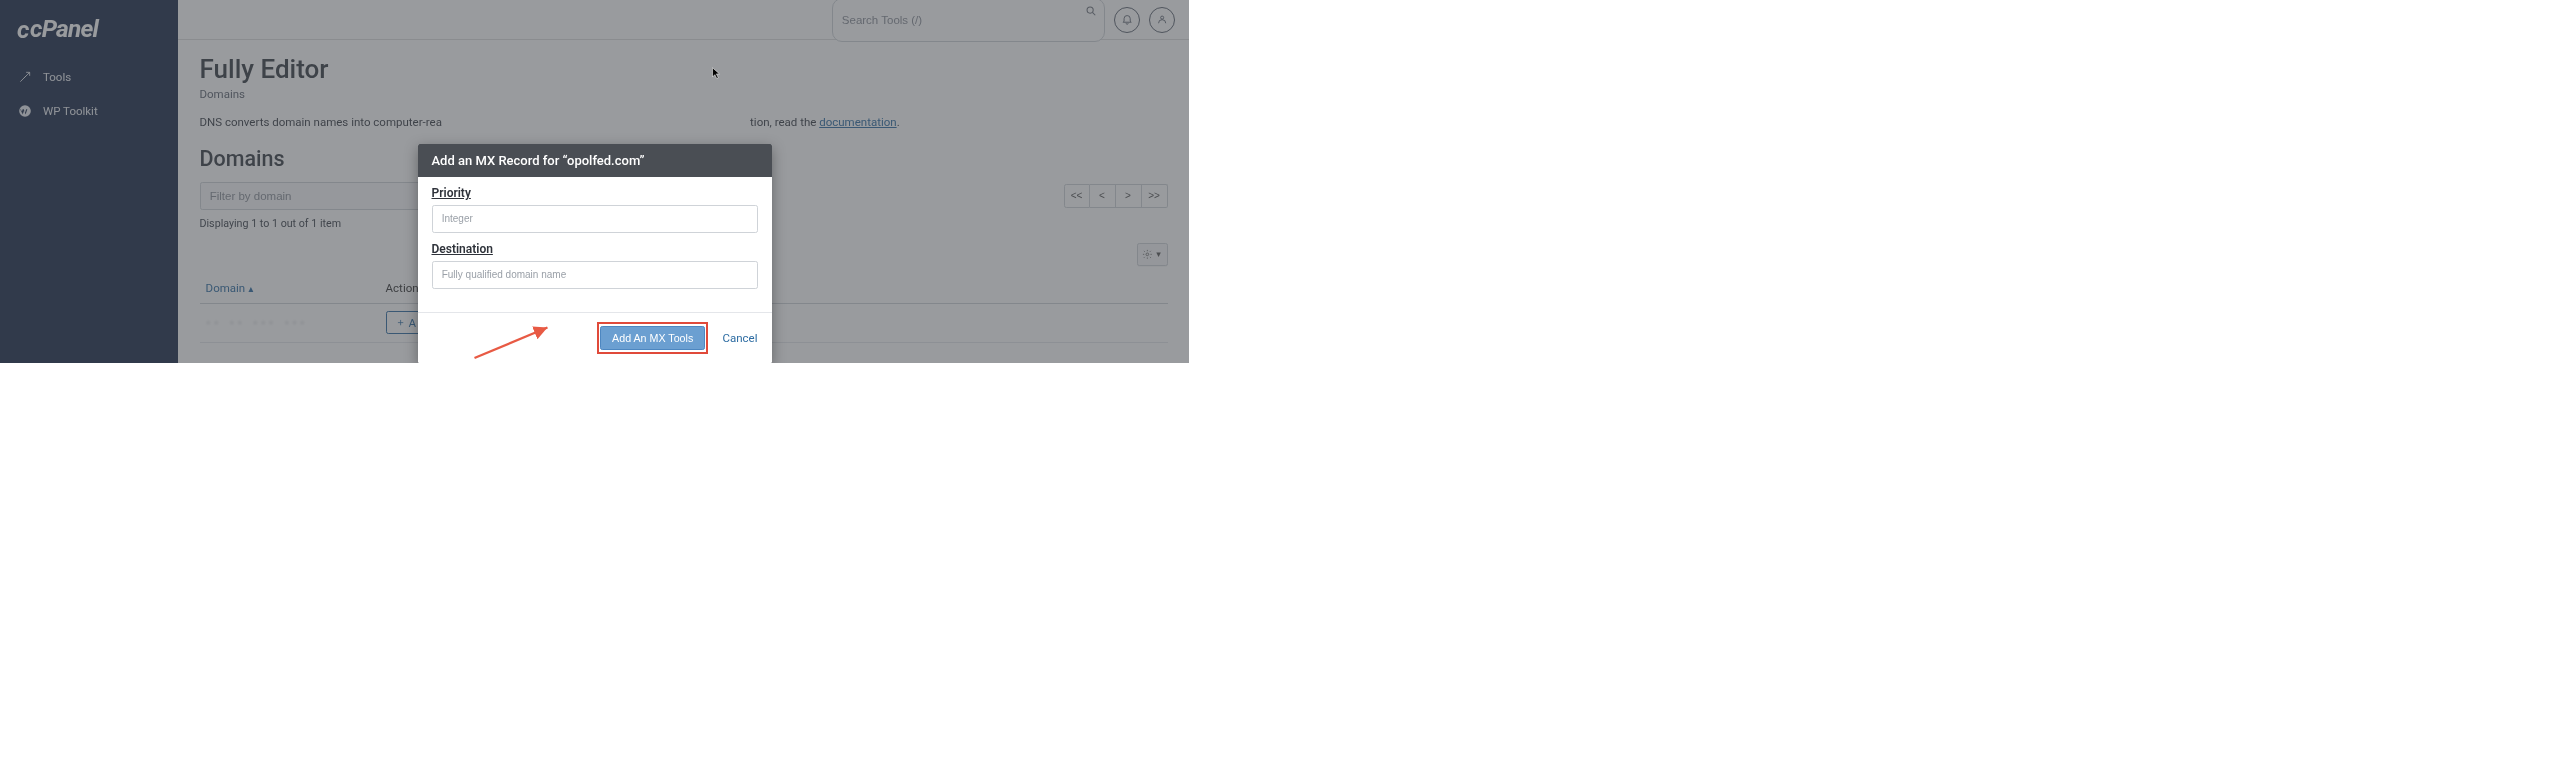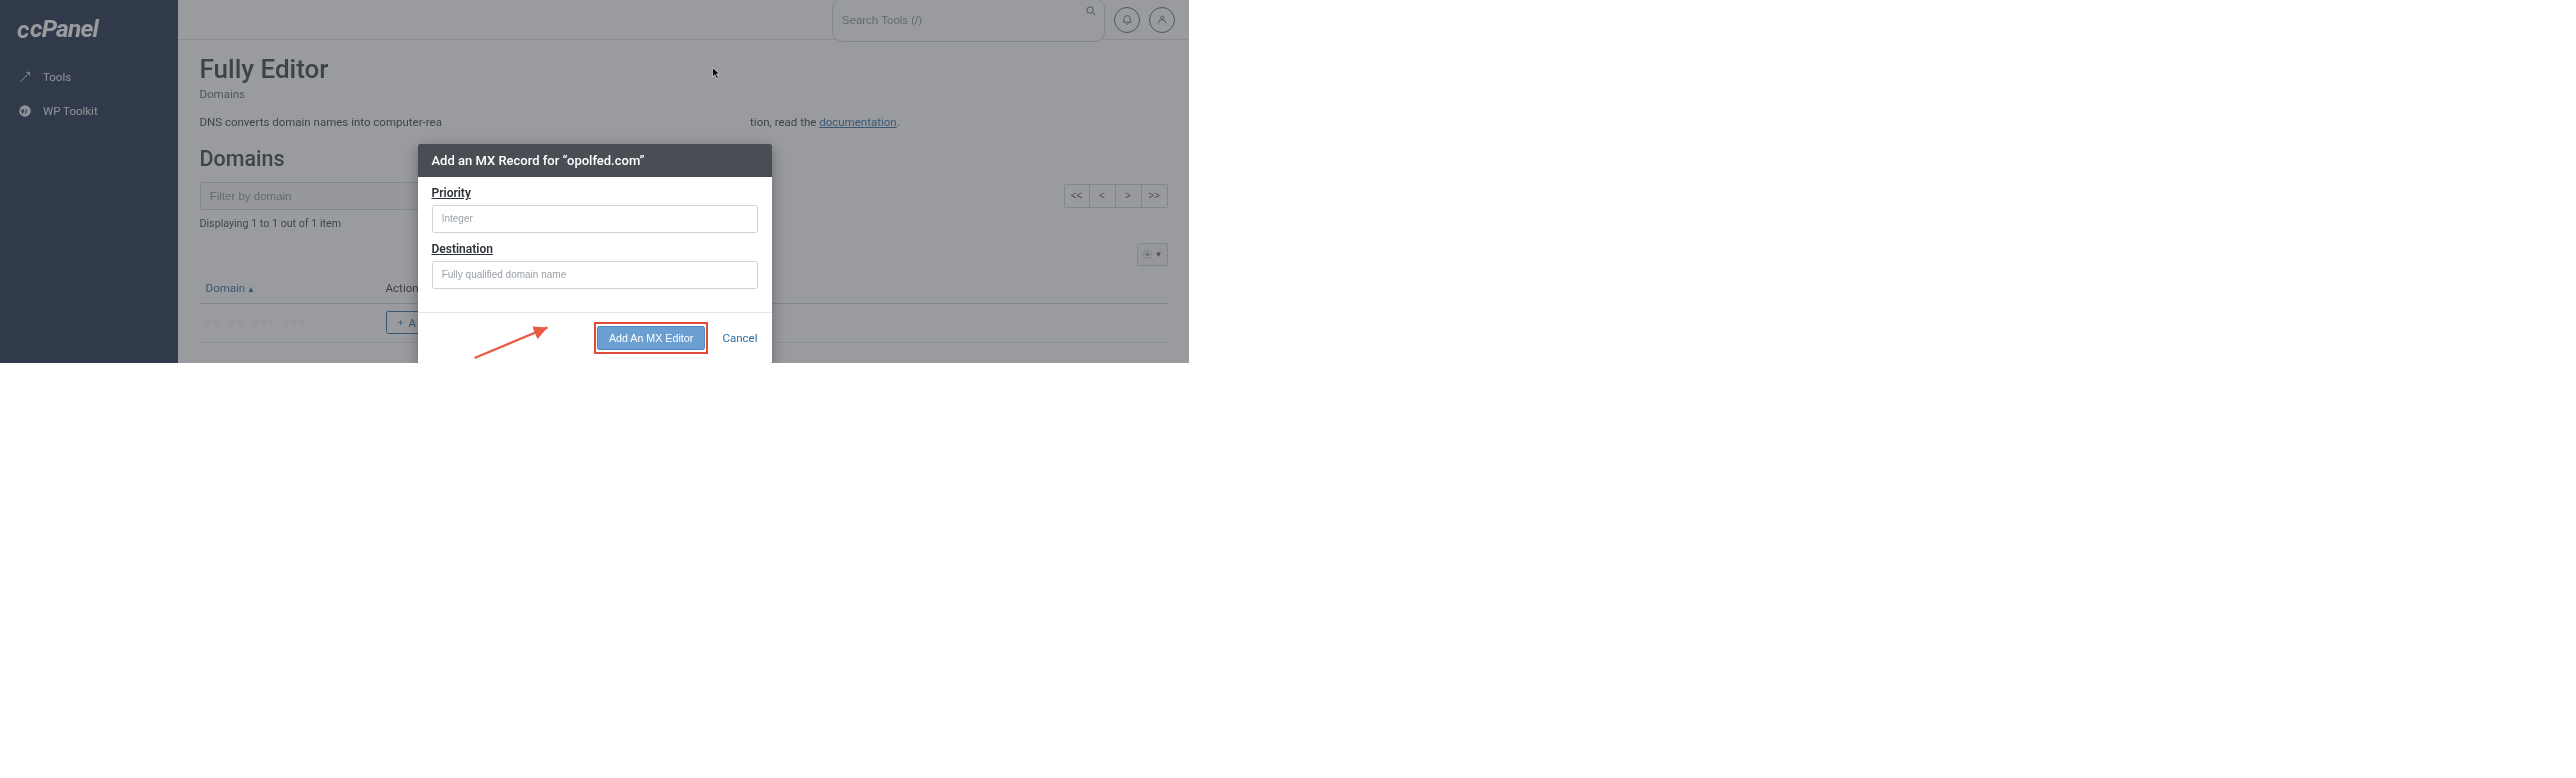--- a/index.html
+++ b/index.html
@@ -219,21 +219,21 @@
           <label class="form-label">Priority</label>
           <input class="form-control" placeholder="Integer" style="">
         </div>
         <div class="form-group">
           <label class="form-label">Destination</label>
           <input class="form-control" placeholder="Fully qualified domain name" style="">
         </div>
       </div>
       <div class="modal-footer">
         <span class="highlight-box">
-          <button class="btn-primary">Add An MX Editor</button>
+          <button class="btn-primary">Add An MX Tools</button>
         </span>
         <span class="link-cancel">Cancel</span>
       </div>
     </div>
   </div>
 
   <div class="cursor-ptr">
     <svg viewBox="0 0 16 16">
         <path d="M2 1 L2 13 L5 10 L7.5 15 L9.5 14 L7 9 L11 9 Z" fill="#000" stroke="#fff" stroke-width="0.7"></path>
       </svg>

